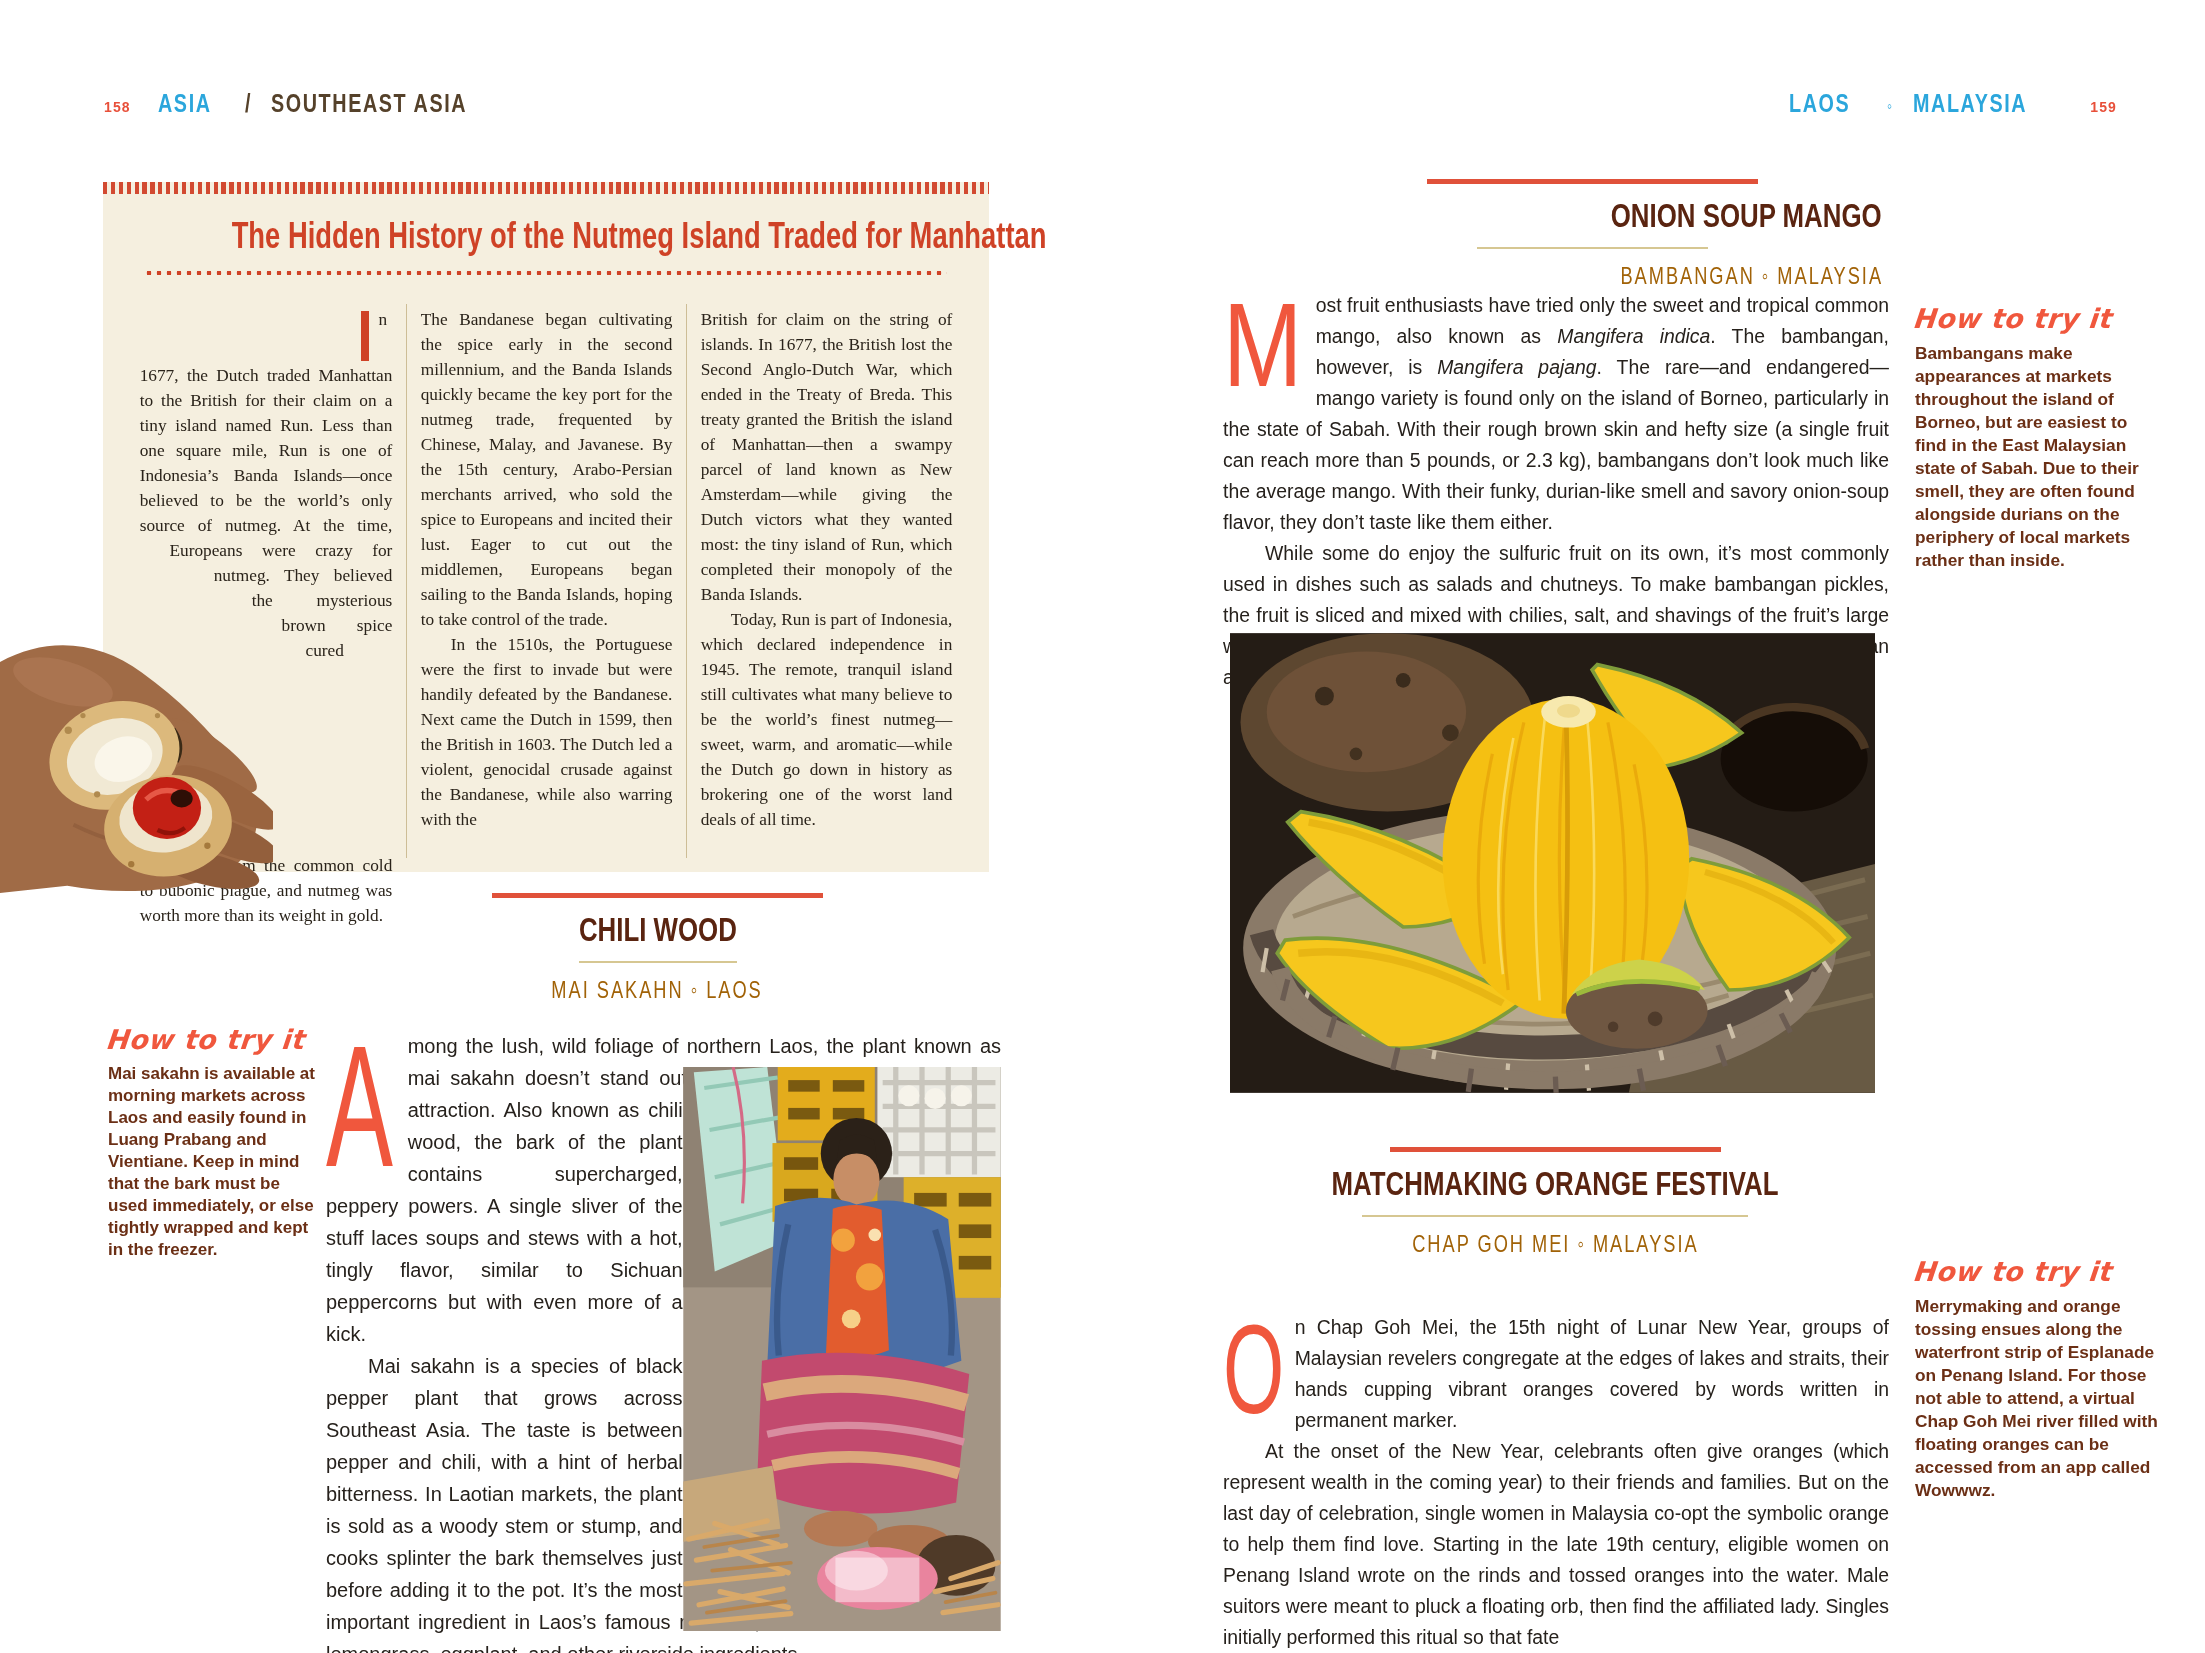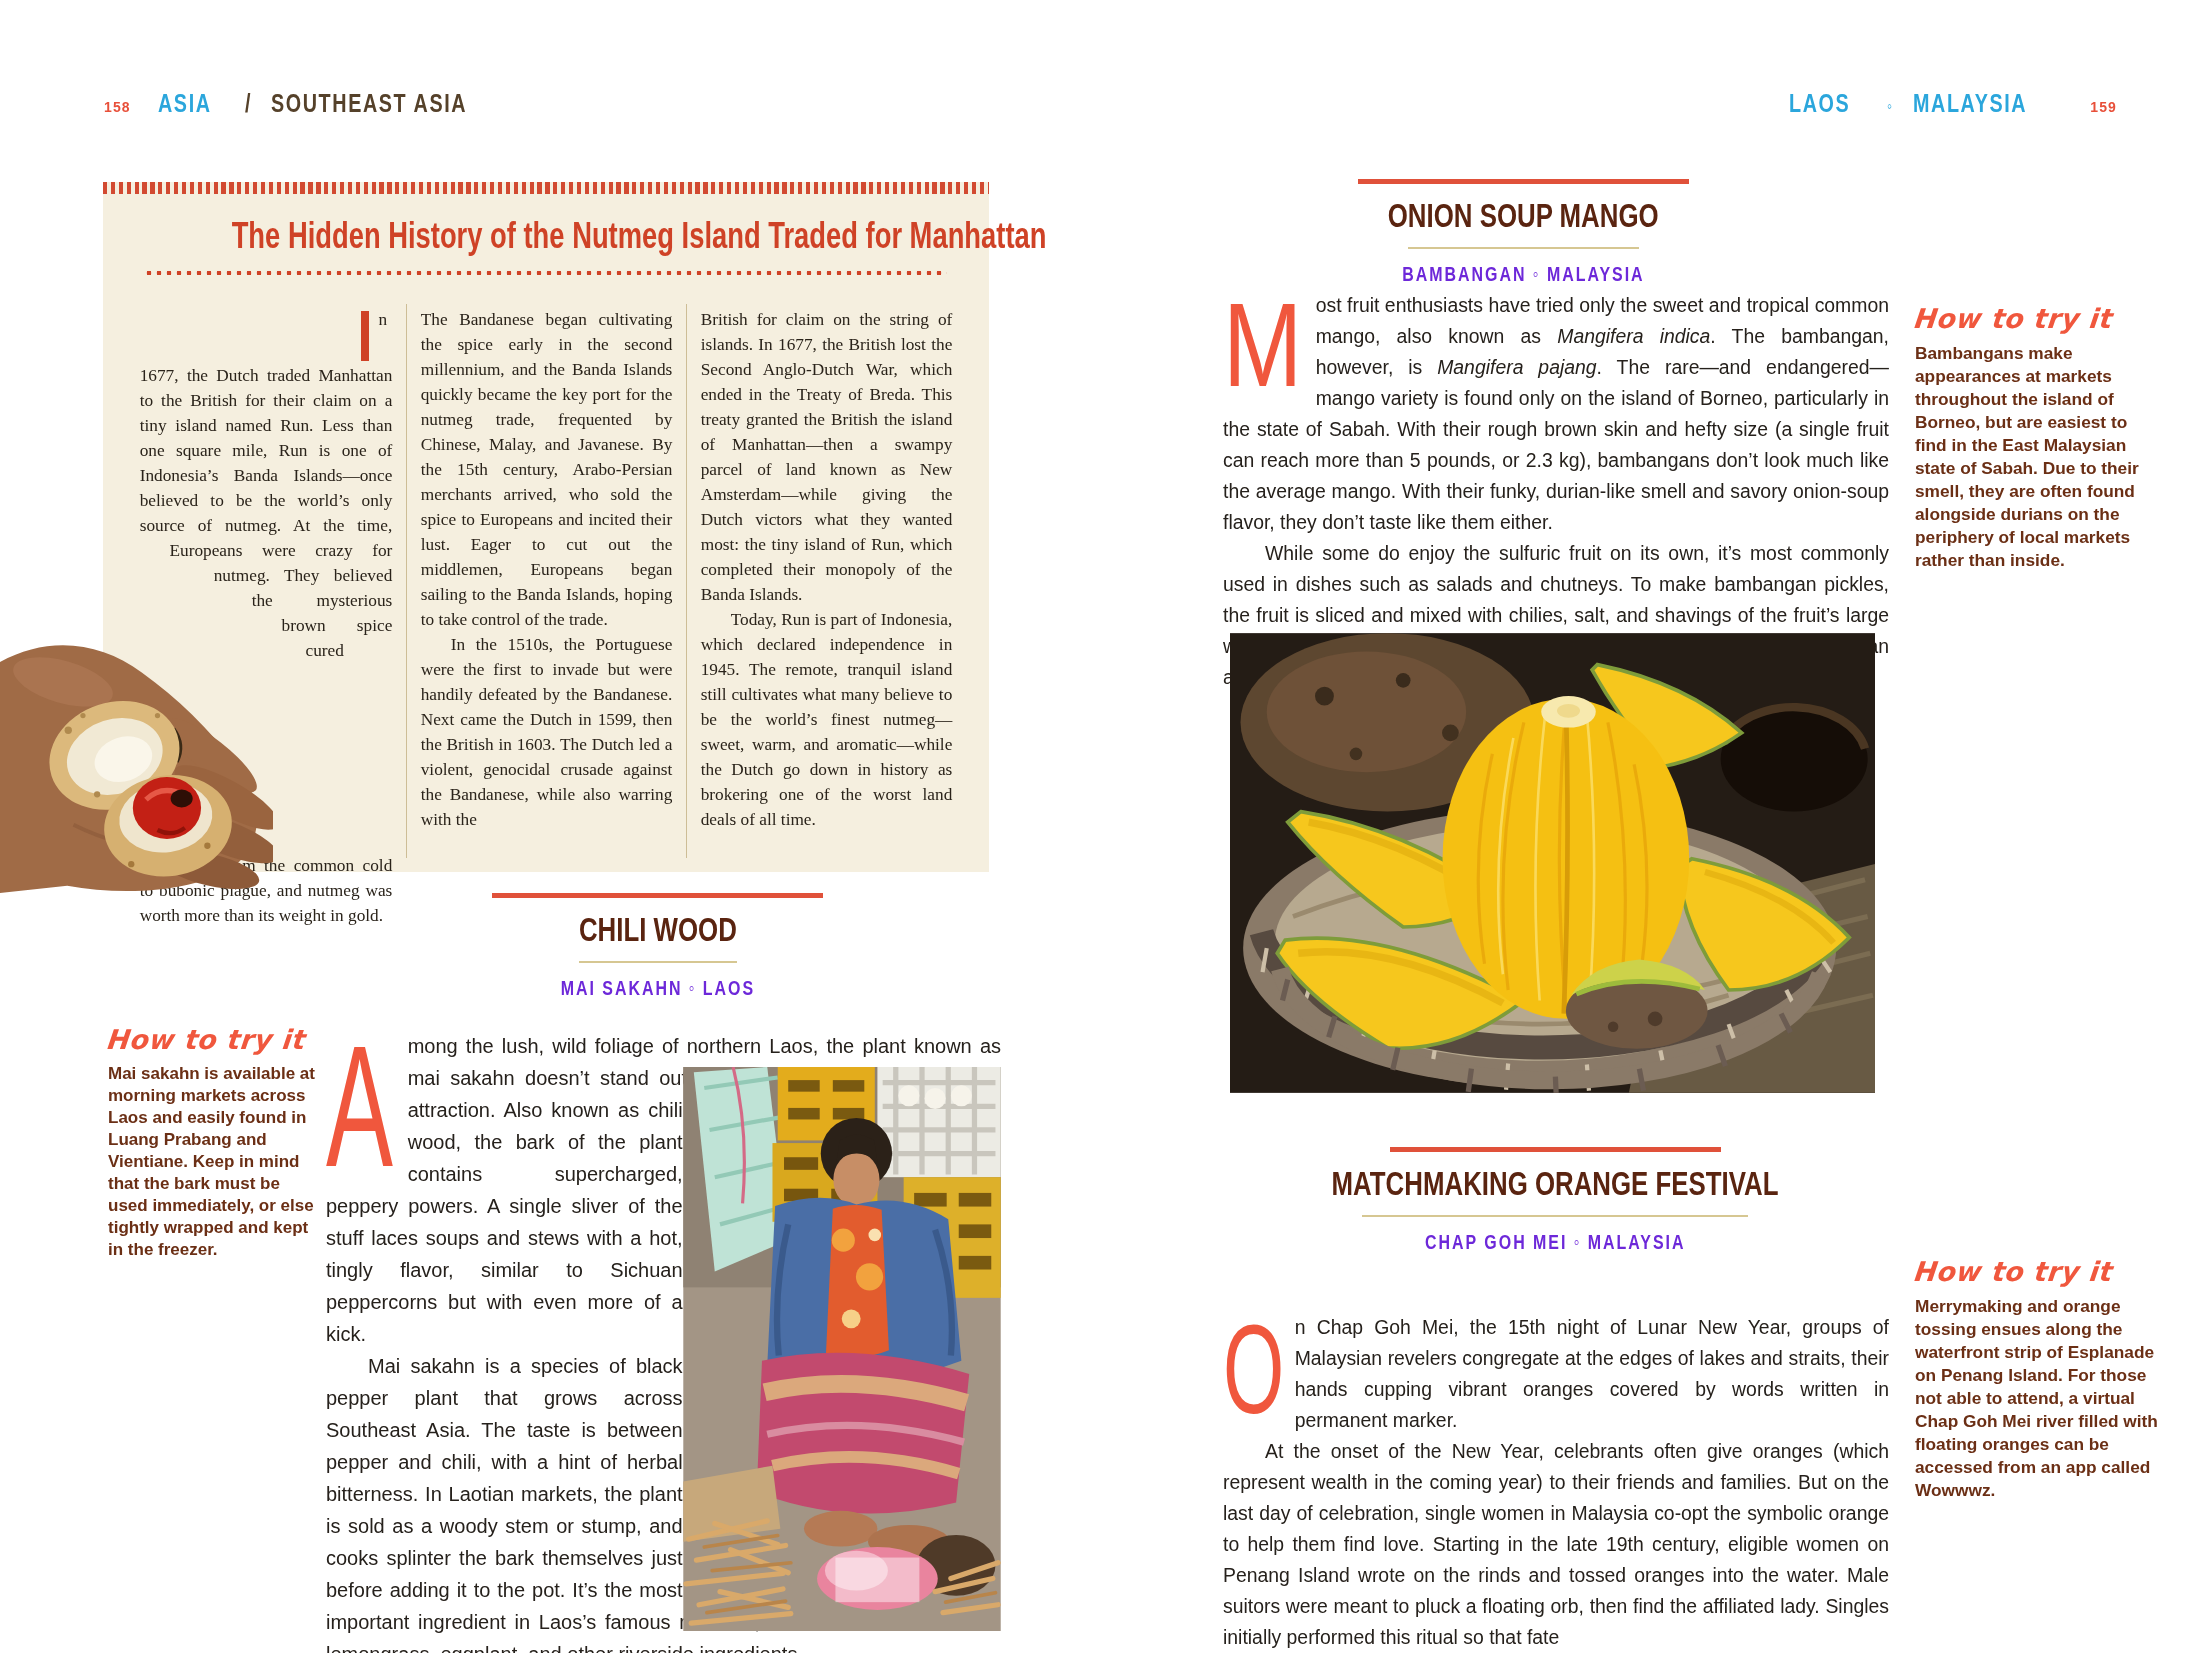--- a/index.html
+++ b/index.html
@@ -34,21 +34,21 @@
   .ncol p.ind{text-indent:30px;}
   .dropbar{float:left;width:8.4px;height:50px;background:#cf4226;margin:3.7px 9.5px 2.1px 0;
            color:rgba(0,0,0,0);overflow:hidden;font-size:4.2px;}
   .hand-float{float:left;width:247px;height:546px;margin-left:-26px;
               shape-outside:polygon(0% 44%,28% 50%,58% 58%,84% 69%,100% 80%,100% 100%,0% 100%);}
   
   .sect{position:absolute;text-align:center;}
   .redline{height:4.7px;width:331px;margin:0 auto;background:#e0513a;}
   .sect-title{margin-top:12.6px;font-size:34px;font-weight:700;color:#5a2410;}
   .tanline{height:2.6px;margin:11.6px auto 0;background:#d6c792;}
-  .sect-sub{margin-top:12.6px;font-size:21px;font-weight:700;color:#6d28d9;letter-spacing:2.6px;}
+  .sect-sub{margin-top:12.6px;font-size:24px;font-weight:400;color:#a16207;letter-spacing:2.6px;}
   
   .fbody{font-size:19.4px;line-height:31px;color:#26211c;text-align:justify;}
   .fbody p{margin:0;}
   .fbody p.ind{text-indent:42px;}
   .it{font-style:italic;}
   .dc{float:left;color:#f0573d;font-weight:400;}
   .dc .g{display:inline-block;transform-origin:0 0;}
   .dc-a{width:67px;height:145px;font-size:173px;line-height:145px;margin:4.2px 14.7px 0 0;}
   .dc-a .g{transform:scaleX(0.58);}
   .dc-m{width:79px;height:103px;font-size:119px;line-height:103px;margin:3.2px 13.7px 0 0;}
@@ -224,21 +224,21 @@
         <path d="M40,915 l140,-22 M55,960 l150,-15 M45,1040 l150,-22 M500,1020 l95,-18"></path>
       </g>
     </svg>
   </div>
 
   <div class="abs sidebar sidebar-l" style="left:108px;top:1024px;">
     <span class="script">How to try it</span>
     <div class="sb-body">Mai sakahn is available at morning markets across Laos and easily found in Luang Prabang and Vientiane. Keep in mind that the bark must be used immediately, or else tightly wrapped and kept in the freezer.</div>
   </div>
 
-  <div class="sect" style="left:1191px;top:179px;width:664px;">
+  <div class="sect" style="left:1260px;top:179px;width:664px;text-align:right;">
     <div class="redline"></div>
     <div class="sect-title"><span class="cond">ONION SOUP MANGO</span></div>
     <div class="tanline" style="width:231px;"></div>
     <div class="sect-sub"><span class="cond">BAMBANGAN ◦ MALAYSIA</span></div>
   </div>
 
   <div class="abs fbody" style="left:1223px;top:290px;width:666px;">
     <p>
       <span class="dc dc-m"><span class="g">M</span></span>
       <span>ost fruit enthusiasts have tried only the sweet and tropical common mango, also known as </span><span class="it">Mangifera indica</span><span>. The bambangan, however, is </span><span class="it">Mangifera pajang</span><span>. The rare—and endangered—mango variety is found only on the island of Borneo, particularly in the state of Sabah. With their rough brown skin and hefty size (a single fruit can reach more than 5 pounds, or 2.3 kg), bambangans don’t look much like the average mango. With their funky, durian-like smell and savory onion-soup flavor, they don’t taste like them either.</span>

